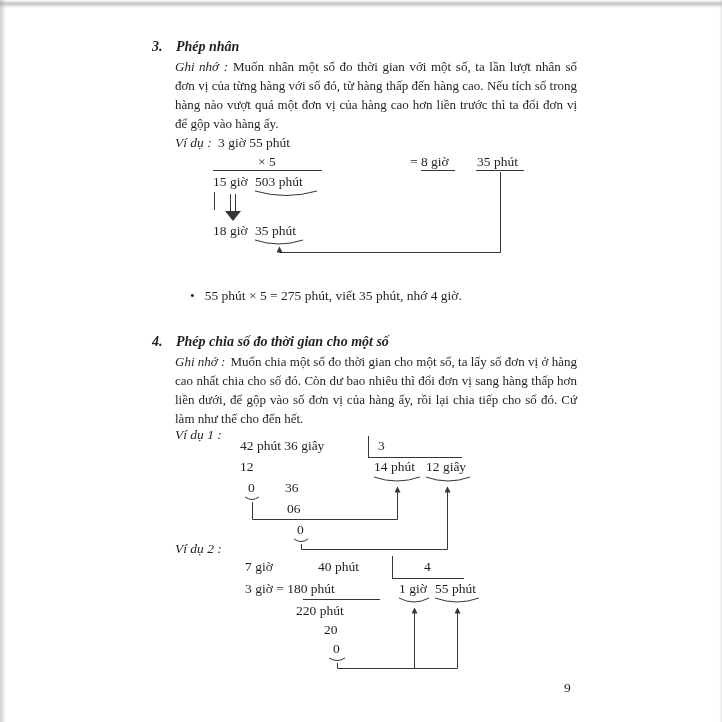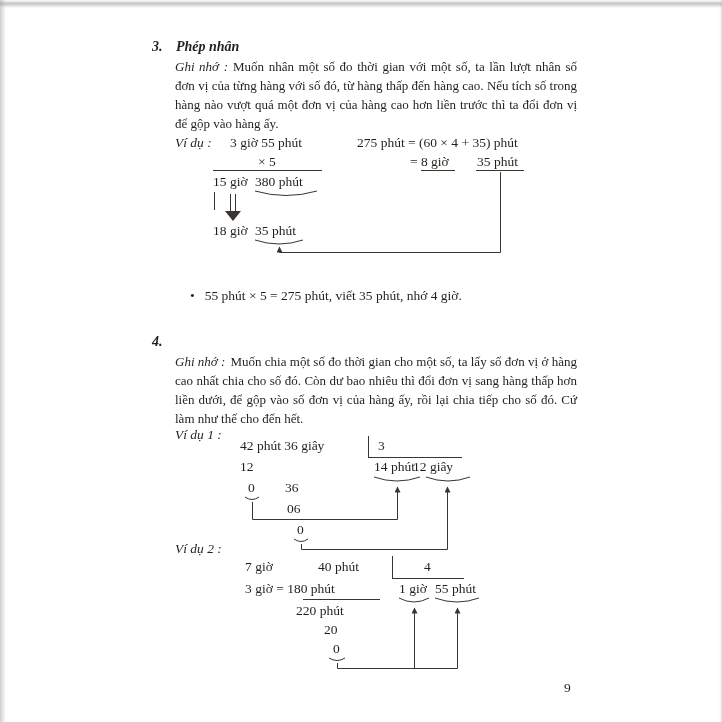--- a/index.html
+++ b/index.html
@@ -40,45 +40,45 @@
 <div class="page">
 
   <span class="m bold-italic" style="left:152px;top:38px">3.</span>
   <span class="m bold-italic" style="left:176px;top:38px">Phép nhân</span>
 
   <div class="para" style="left:175px;top:57px;width:402px">
     <span class="lbl">Ghi nhớ :</span><span>Muốn nhân một số đo thời gian với một số, ta lần lượt nhân số đơn vị của từng hàng với số đó, từ hàng thấp đến hàng cao. Nếu tích số trong hàng nào vượt quá một đơn vị của hàng cao hơn liền trước thì ta đổi đơn vị để gộp vào hàng ấy.</span>
   </div>
 
   <span class="m italic" style="left:175px;top:134px">Ví dụ :</span>
-  <span class="m" style="left:230px;top:134px">3 giờ 55 phút</span>
-  <span class="m" style="left:357px;top:134px">275 phút = (60 × 4 + 35) phút</span>
+  <span class="m" style="left:218px;top:134px">3 giờ 55 phút</span>
   <span class="m" style="left:258px;top:153px">× 5</span>
   <span class="m" style="left:410px;top:153px">= 8 giờ</span>
   <span class="m" style="left:477px;top:153px">35 phút</span>
   <span class="m" style="left:213px;top:173px">15 giờ</span>
-  <span class="m" style="left:255px;top:173px">380 phút</span>
+  <span class="m" style="left:255px;top:173px">503 phút</span>
   <span class="m" style="left:213px;top:222px">18 giờ</span>
   <span class="m" style="left:255px;top:222px">35 phút</span>
 
 
   <div class="m bullet" style="left:190px;top:287px"><span>55 phút × 5 = 275 phút, viết 35 phút, nhớ 4 giờ.</span></div>
 
   <span class="m bold-italic" style="left:152px;top:333px">4.</span>
+  <span class="m bold-italic" style="left:176px;top:333px">Phép chia số đo thời gian cho một số</span>
 
   <div class="para" style="left:175px;top:352px;width:402px">
     <span class="lbl">Ghi nhớ :</span><span>Muốn chia một số đo thời gian cho một số, ta lấy số đơn vị ở hàng cao nhất chia cho số đó. Còn dư bao nhiêu thì đổi đơn vị sang hàng thấp hơn liền dưới, để gộp vào số đơn vị của hàng ấy, rồi lại chia tiếp cho số đó. Cứ làm như thế cho đến hết.</span>
   </div>
 
   <span class="m italic" style="left:175px;top:426px">Ví dụ 1 :</span>
   <span class="m" style="left:240px;top:437px">42 phút 36 giây</span>
   <span class="m" style="left:378px;top:437px">3</span>
   <span class="m" style="left:240px;top:458px">12</span>
   <span class="m" style="left:374px;top:458px">14 phút</span>
-  <span class="m" style="left:413px;top:458px">12 giây</span>
+  <span class="m" style="left:426px;top:458px">12 giây</span>
   <span class="m" style="left:248px;top:479px">0</span>
   <span class="m" style="left:285px;top:479px">36</span>
   <span class="m" style="left:287px;top:500px">06</span>
   <span class="m" style="left:297px;top:521px">0</span>
 
   <span class="m italic" style="left:175px;top:540px">Ví dụ 2 :</span>
   <span class="m" style="left:245px;top:558px">7 giờ</span>
   <span class="m" style="left:318px;top:558px">40 phút</span>
   <span class="m" style="left:424px;top:558px">4</span>
   <span class="m" style="left:245px;top:580px">3 giờ = 180 phút</span>

